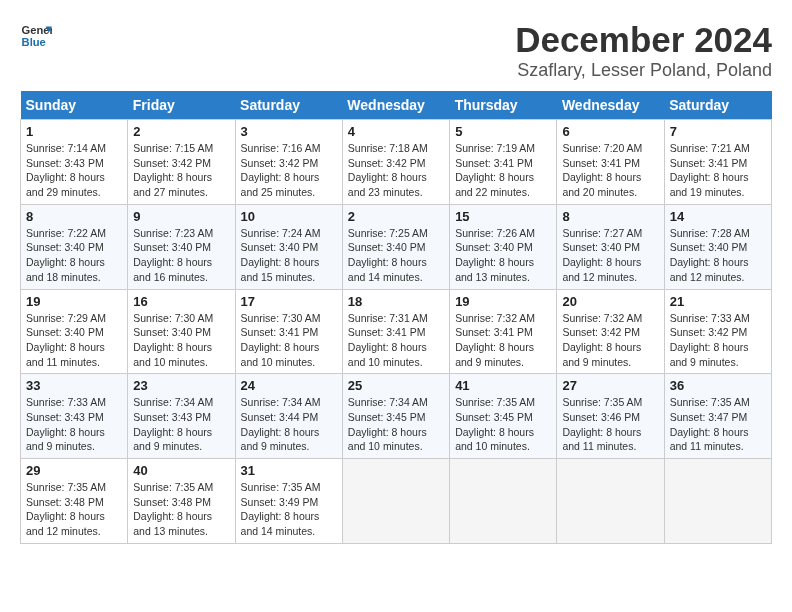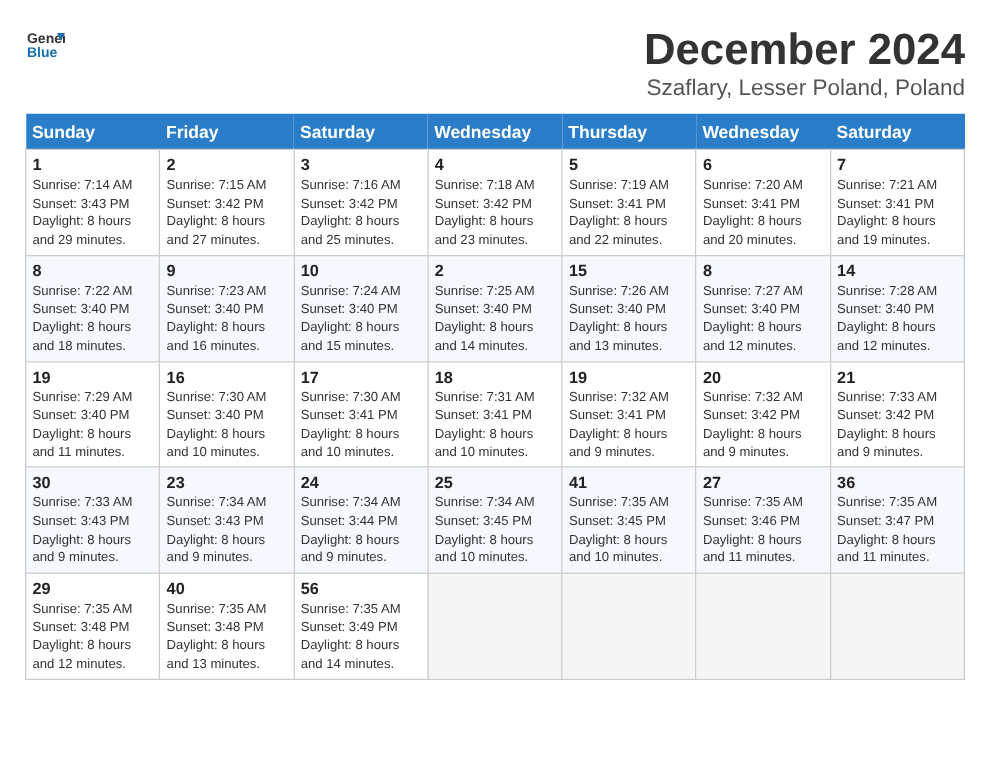--- a/index.html
+++ b/index.html
@@ -195,21 +195,21 @@
           <span class="day-num">20</span>
 <div class="day-info">Sunrise: 7:32 AM<br>Sunset: 3:42 PM<br>Daylight: 8 hours and 9 minutes.</div>
         </td>
         <td>
           <span class="day-num">21</span>
 <div class="day-info">Sunrise: 7:33 AM<br>Sunset: 3:42 PM<br>Daylight: 8 hours and 9 minutes.</div>
         </td>
       </tr>
       <tr>
         <td>
-          <span class="day-num">30</span>
+          <span class="day-num">33</span>
 <div class="day-info">Sunrise: 7:33 AM<br>Sunset: 3:43 PM<br>Daylight: 8 hours and 9 minutes.</div>
         </td>
         <td>
           <span class="day-num">23</span>
 <div class="day-info">Sunrise: 7:34 AM<br>Sunset: 3:43 PM<br>Daylight: 8 hours and 9 minutes.</div>
         </td>
         <td>
           <span class="day-num">24</span>
 <div class="day-info">Sunrise: 7:34 AM<br>Sunset: 3:44 PM<br>Daylight: 8 hours and 9 minutes.</div>
         </td>
@@ -233,21 +233,21 @@
       <tr>
         <td>
           <span class="day-num">29</span>
 <div class="day-info">Sunrise: 7:35 AM<br>Sunset: 3:48 PM<br>Daylight: 8 hours and 12 minutes.</div>
         </td>
         <td>
           <span class="day-num">40</span>
 <div class="day-info">Sunrise: 7:35 AM<br>Sunset: 3:48 PM<br>Daylight: 8 hours and 13 minutes.</div>
         </td>
         <td>
-          <span class="day-num">56</span>
+          <span class="day-num">31</span>
 <div class="day-info">Sunrise: 7:35 AM<br>Sunset: 3:49 PM<br>Daylight: 8 hours and 14 minutes.</div>
         </td>
         <td class="empty-cell"></td>
         <td class="empty-cell"></td>
         <td class="empty-cell"></td>
         <td class="empty-cell"></td>
       </tr>
     </tbody>
 </table>
 

